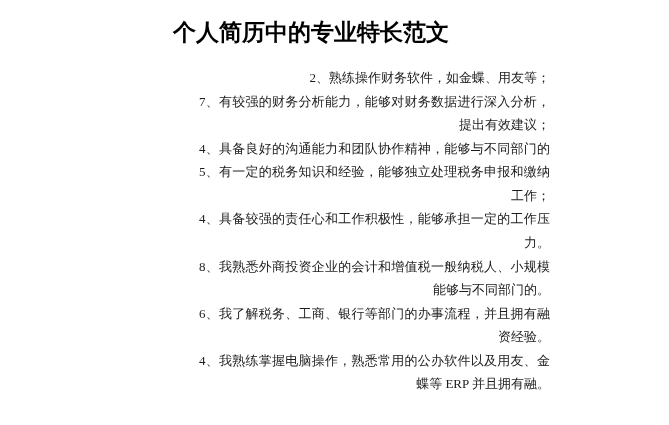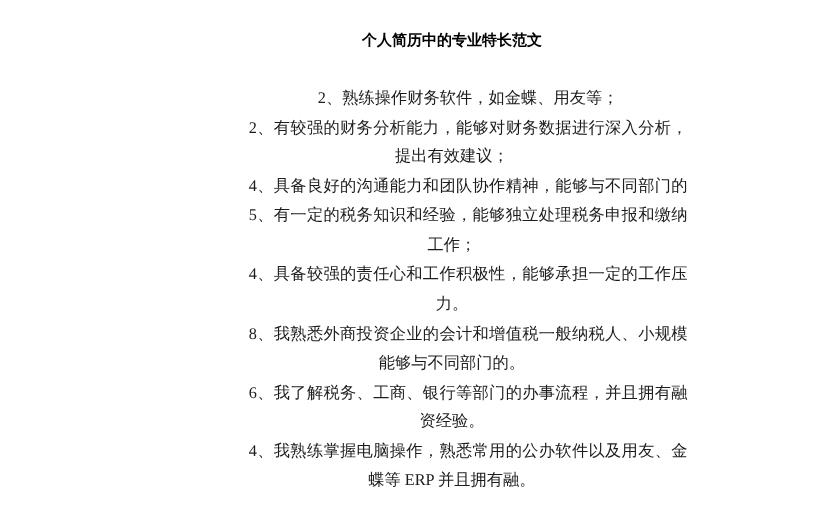--- a/index.html
+++ b/index.html
@@ -21,62 +21,61 @@
     width: 669px;
     height: 425px;
     background: #ffffff;
   }
   .doc-title {
     position: absolute;
     left: 173px;
     top: 19px;
     width: 377px;
     margin: 0;
-    text-align: center;
     font-family: "Liberation Sans", "DejaVu Sans", sans-serif;
     font-weight: bold;
-    font-size: 12px;
+    font-size: 23px;
     line-height: 27px;
     color: #000000;
     letter-spacing: 0px;
   }
   .doc-body {
     position: absolute;
     left: 173px;
     top: 66px;
     width: 377px;
     font-family: "Liberation Serif", "DejaVu Serif", serif;
     font-size: 13px;
     color: #1c1c1c;
   }
   .line {
     height: 23.57px;
     line-height: 23.57px;
-    text-align: center;
+    text-align: right;
     white-space: nowrap;
   }
   .line.first {
     padding-left: 26px;
   }
   .line.full {
     white-space: normal;
     text-align: justify;
     text-align-last: justify;
     text-justify: inter-character;
     overflow: hidden;
   }
 </style>
 </head>
 <body>
 
 <div class="page">
   <h1 class="doc-title">个人简历中的专业特长范文</h1>
   <div class="doc-body">
       <div class="line first">2、熟练操作财务软件，如金蝶、用友等；</div>
-      <div class="line first full">2、有较强的财务分析能力，能够对财务数据进行深入分析，</div>
+      <div class="line first full">7、有较强的财务分析能力，能够对财务数据进行深入分析，</div>
       <div class="line">提出有效建议；</div>
       <div class="line first full">4、具备良好的沟通能力和团队协作精神，能够与不同部门的</div>
       <div class="line first full">5、有一定的税务知识和经验，能够独立处理税务申报和缴纳</div>
       <div class="line">工作；</div>
       <div class="line first full">4、具备较强的责任心和工作积极性，能够承担一定的工作压</div>
       <div class="line">力。</div>
       <div class="line first full">8、我熟悉外商投资企业的会计和增值税一般纳税人、小规模</div>
       <div class="line">能够与不同部门的。</div>
       <div class="line first full">6、我了解税务、工商、银行等部门的办事流程，并且拥有融</div>
       <div class="line">资经验。</div>

